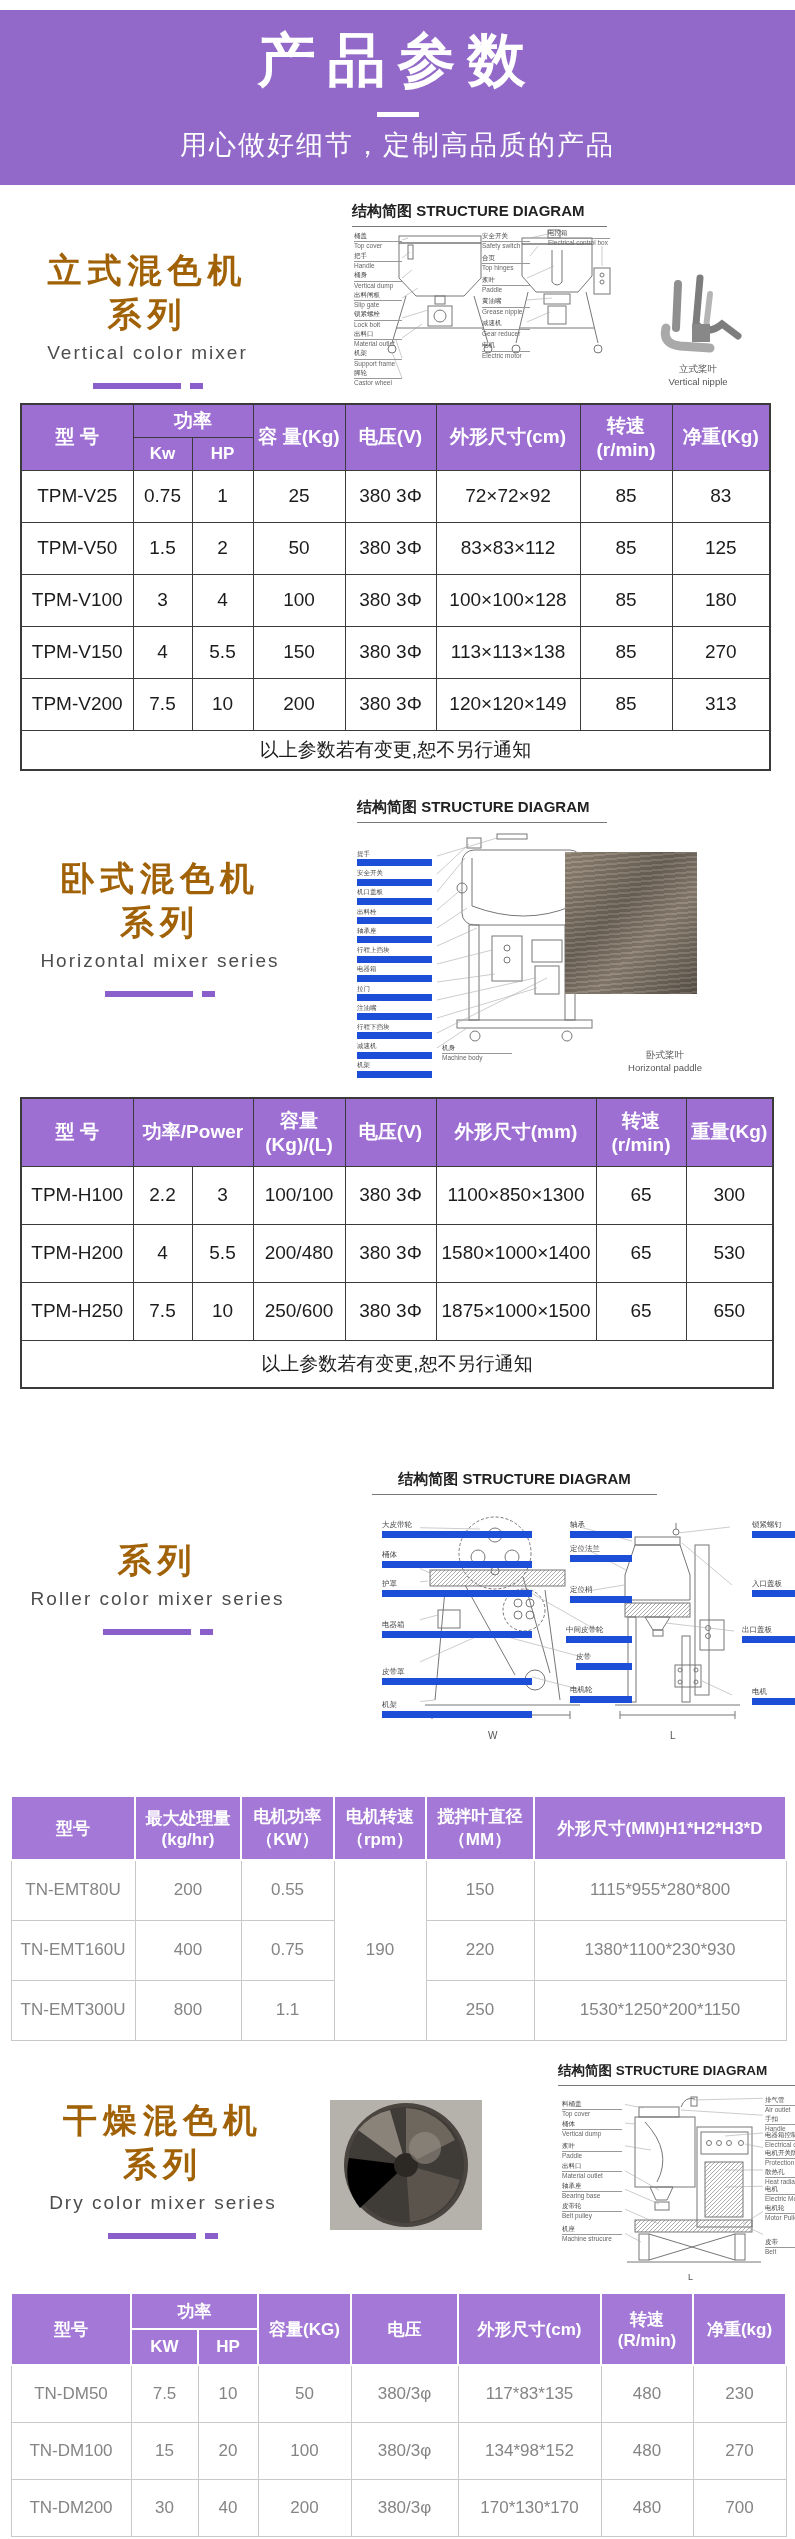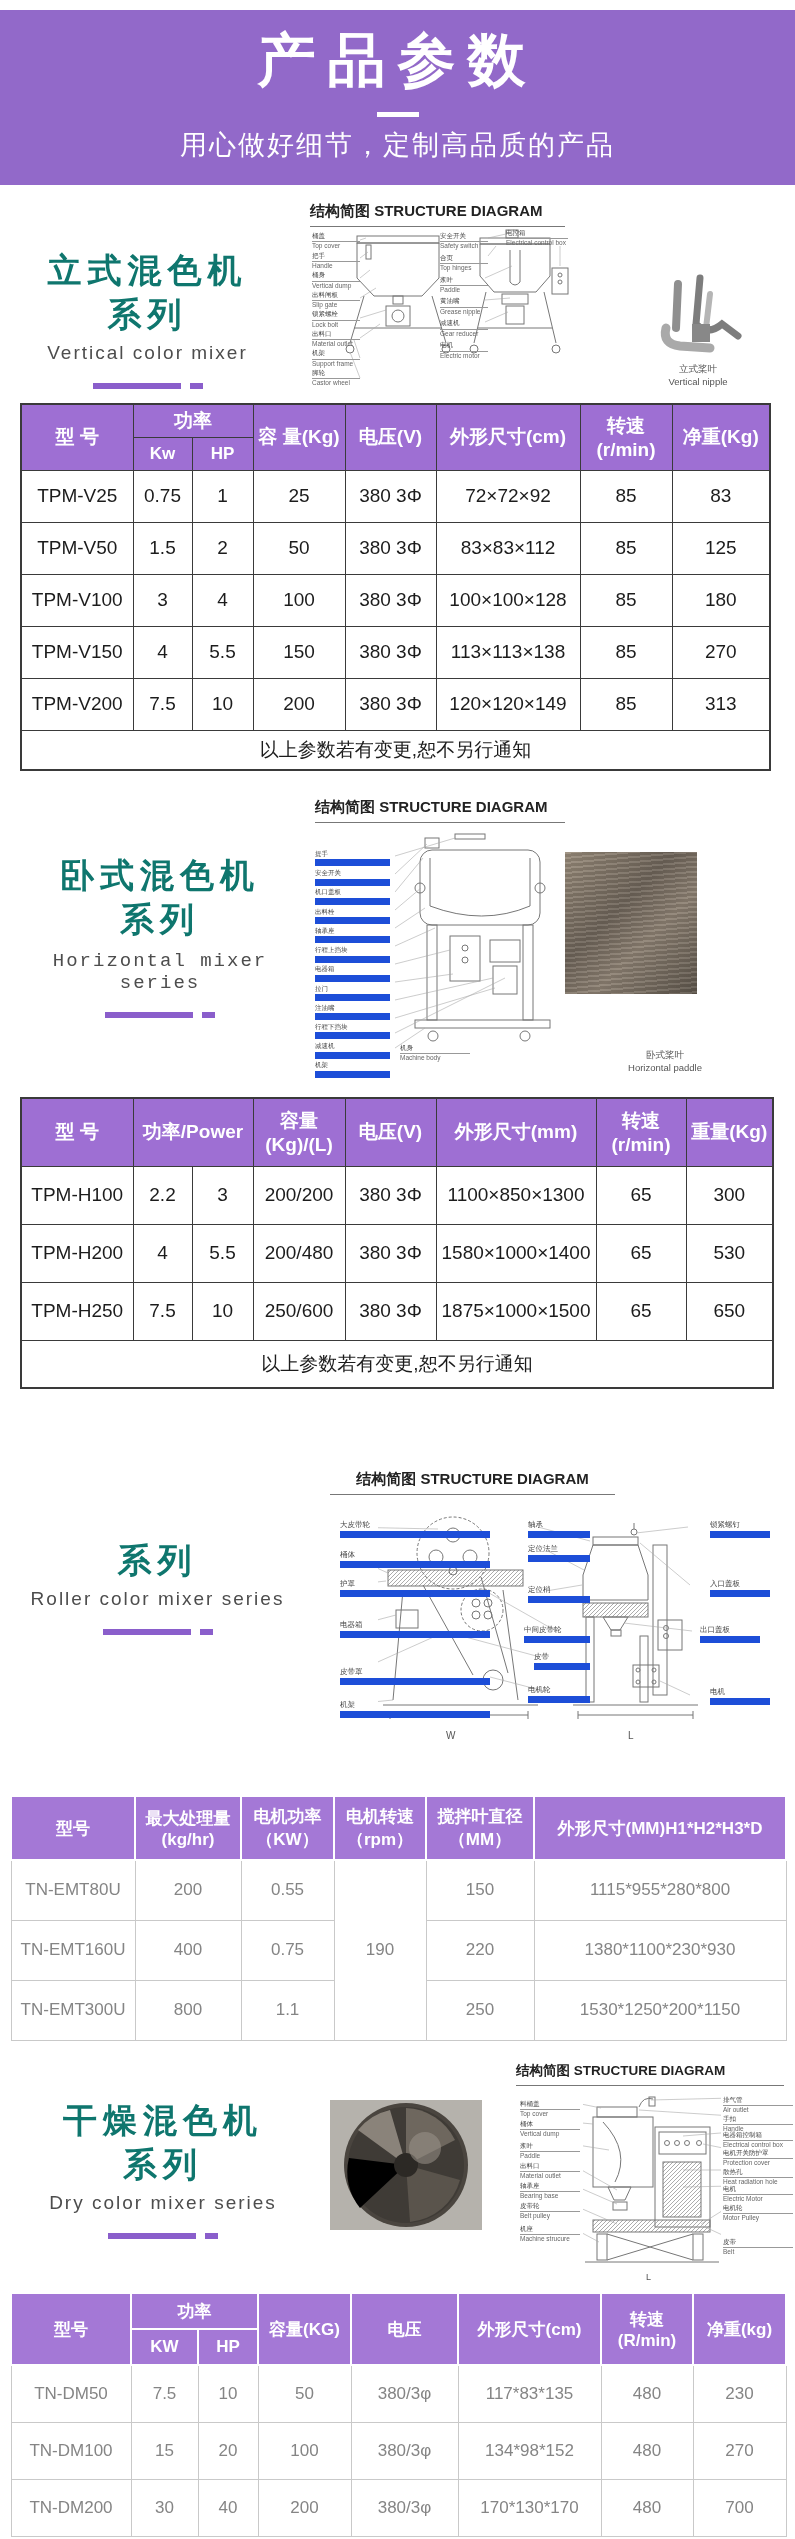--- a/index.html
+++ b/index.html
@@ -5,27 +5,27 @@
   html,body{margin:0;padding:0;background:#fff;}
   .page{position:relative;width:795px;height:2539px;margin:0 auto;background:#fff;
         font-family:"Liberation Sans","DejaVu Sans",sans-serif;overflow:hidden;}
   
   .hero{position:absolute;left:0;top:10px;width:795px;height:175px;background:#9269c9;text-align:center;color:#fff;}
   .hero-title{margin-top:12px;font-size:58px;font-weight:bold;letter-spacing:12px;}
   .hero-divider{width:42px;height:5px;background:#fff;margin:12px auto 0;}
   .hero-subtitle{margin-top:10px;font-size:27px;letter-spacing:2px;}
   
   .sec-label{position:absolute;text-align:center;}
-  .sec-zh{font-size:34px;font-weight:bold;color:#0f766e;letter-spacing:6px;line-height:1.3;}
+  .sec-zh{font-size:34px;font-weight:bold;color:#a16207;letter-spacing:6px;line-height:1.3;}
   .sec-en{margin-top:6px;font-size:19px;color:#4d4d4d;letter-spacing:2px;}
   .sec-underline{margin-top:12px;}
   .sec-underline .bar{display:inline-block;width:88px;height:6px;background:#8a5ecb;vertical-align:middle;}
   .sec-underline .dash{display:inline-block;width:13px;height:6px;background:#8a5ecb;vertical-align:middle;margin-left:9px;}
   
-  .diagram{position:absolute;}
+  .diagram{position:absolute;margin-left:42px;}
   .dtitle{font-size:15px;font-weight:bold;color:#222;border-bottom:1.5px solid #777;padding-bottom:5px;}
   .dlabel{position:absolute;font-size:6.5px;color:#444;line-height:1.3;}
   .dlabel .zh{display:block;border-bottom:1px solid #999;padding-bottom:1px;}
   .dlabel .en{display:block;color:#666;}
   .dcol{position:absolute;display:flex;flex-direction:column;justify-content:space-between;}
   .dcol .dlabel{position:static;}
   .zh-only .zh{border-bottom:7px solid #1d4ed8;}
   .dim{position:absolute;font-size:10px;color:#555;}
   .dsvg{position:absolute;}
   .caption{position:absolute;text-align:center;font-size:9.5px;color:#555;line-height:1.4;}
@@ -252,21 +252,21 @@
           <td>120×120×149</td>
           <td>85</td>
           <td>313</td>
         </tr>
       <tr style="height:40px">
           <td colspan="8">以上参数若有变更,恕不另行通知</td>
         </tr>
     </tbody>
   </table>
 
-  <div class="sec-label" style="left:20px;top:856px;width:280px;font-family:Liberation Mono, monospace;">
+  <div class="sec-label" style="left:20px;top:856px;width:280px;">
     <div class="sec-zh">卧式混色机</div>
     <div class="sec-zh">系列</div>
     <div class="sec-en">Horizontal mixer series</div>
     <div class="sec-underline"><span class="bar"></span><span class="dash"></span></div>
   </div>
 
   <div class="diagram" style="left:315px;top:798px;width:340px;height:290px;">
     <div class="dtitle" style="width:250px;">结构简图 STRUCTURE DIAGRAM</div>
     <div class="dcol zh-only" style="left:0;top:52px;height:228px;width:78px;">
       <div class="dlabel">
@@ -363,21 +363,21 @@
         <th class="pre">转速
 (r/min)</th>
         <th>重量(Kg)</th>
       </tr>
     </thead>
     <tbody>
       <tr style="height:58px">
           <td>TPM-H100</td>
           <td>2.2</td>
           <td>3</td>
-          <td>200/200</td>
+          <td>100/100</td>
           <td>380 3Φ</td>
           <td>1100×850×1300</td>
           <td>65</td>
           <td>300</td>
         </tr>
       <tr style="height:58px">
           <td>TPM-H200</td>
           <td>4</td>
           <td>5.5</td>
           <td>200/480</td>

